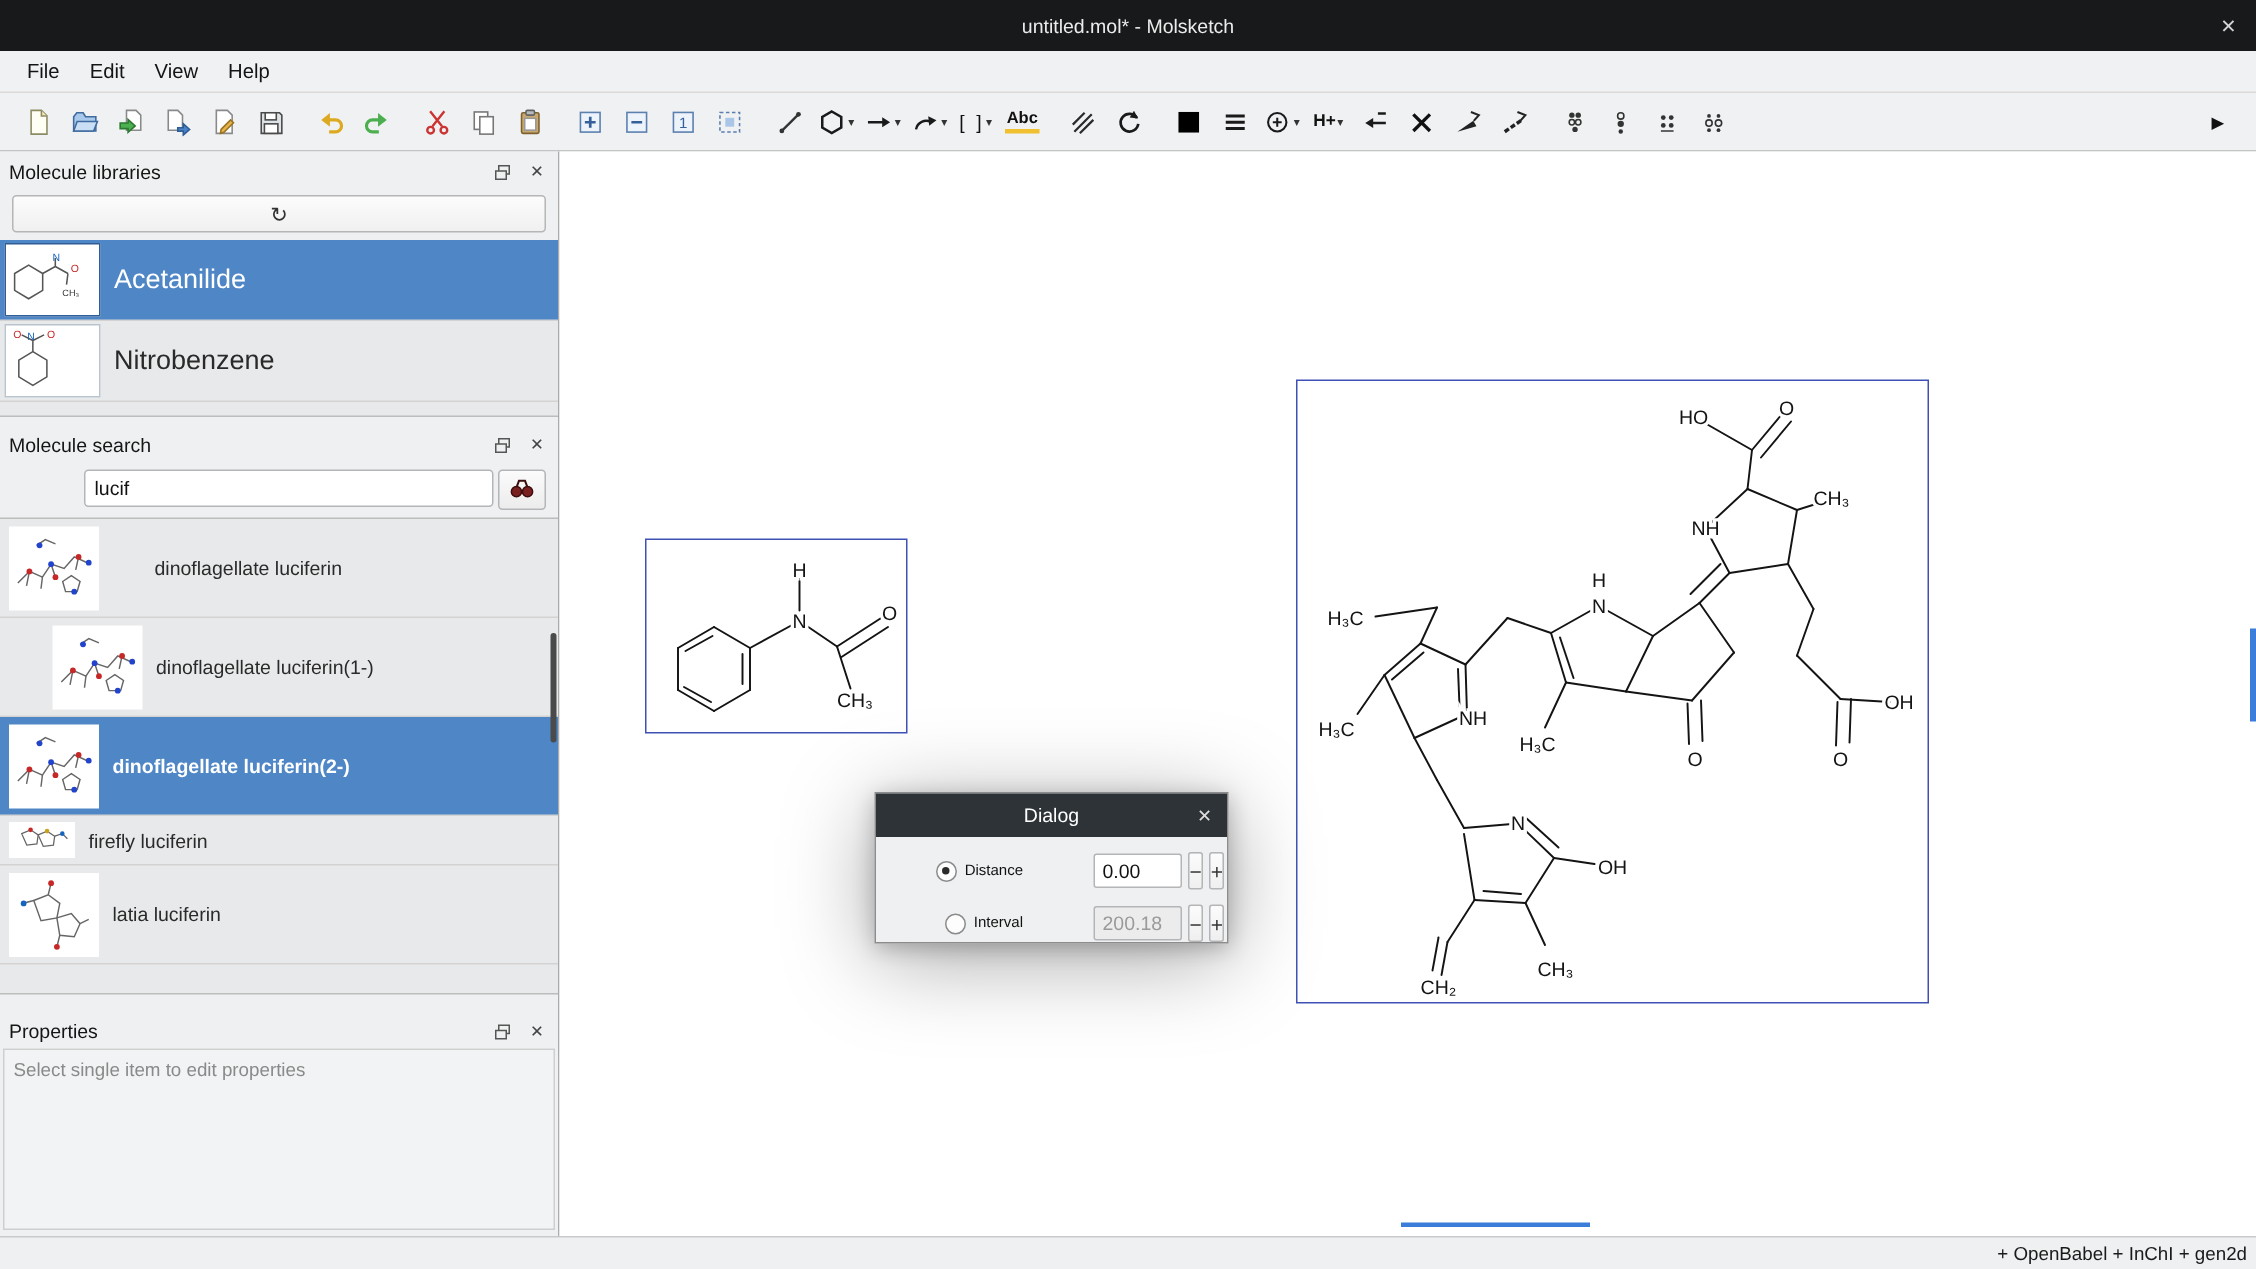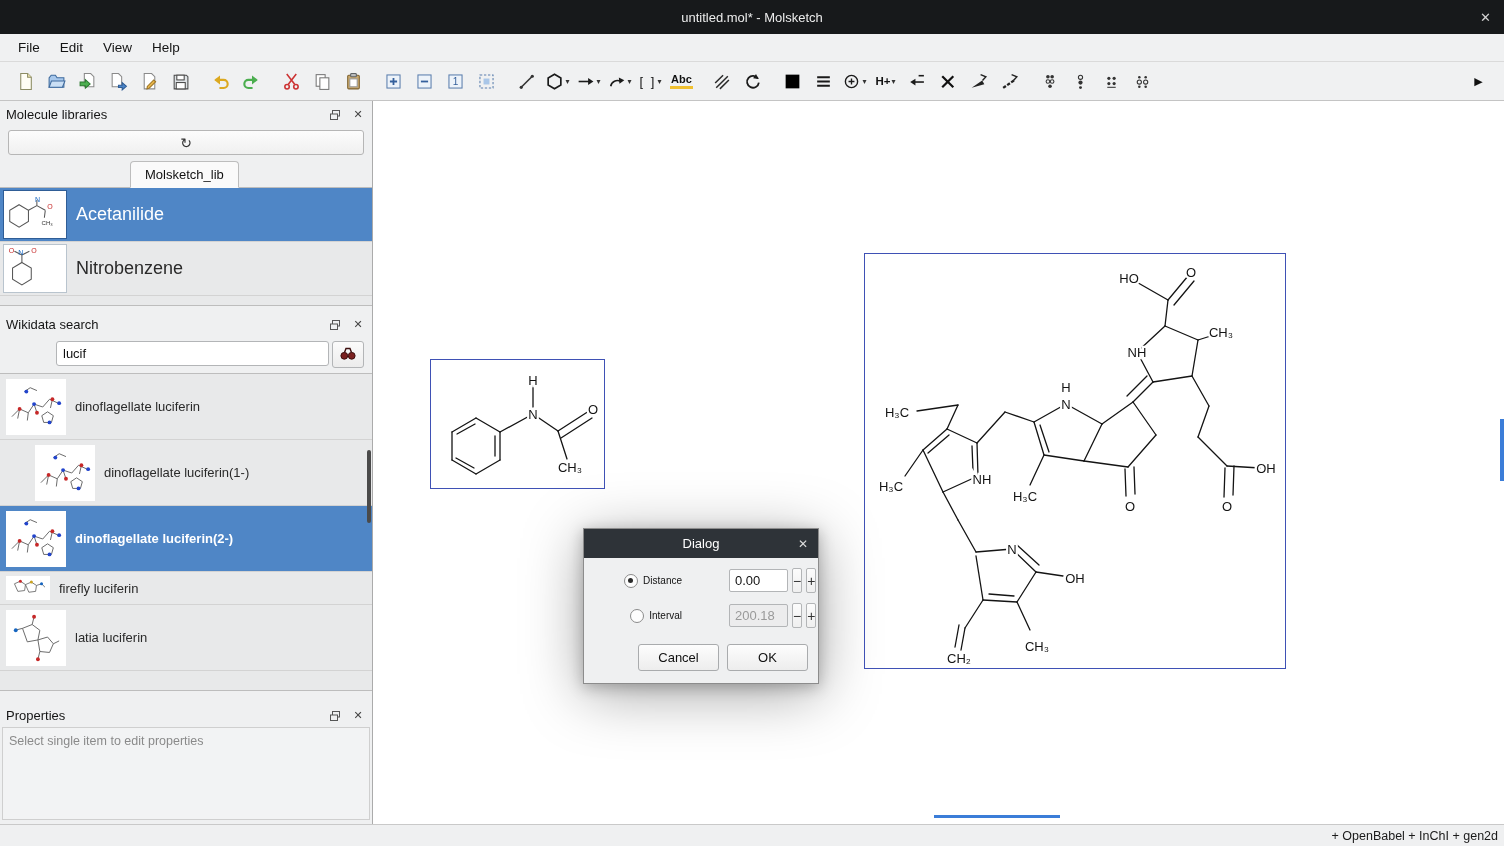--- a/index.html
+++ b/index.html
@@ -394,23 +394,20 @@
         <span class="ptitle">Molecule libraries</span>
         <span class="picon">
             <svg width="12" height="12" viewBox="0 0 12 12">
               <rect x="3.5" y="1.5" width="7" height="5.5" fill="none" stroke="#555"></rect>
               <rect x="1.5" y="5" width="7" height="5.5" fill="#eff0f1" stroke="#555"></rect>
             </svg>
           </span>
         <span class="picon">✕</span>
       </div>
       <button class="refresh-btn">↻</button>
-      <div class="tabbar">
-        <span class="tab">Molsketch_lib</span>
-      </div>
       <div class="liblist" id="liblist">
           <div class="librow sel">
             <span class="thumbbox">
               <svg width="58" height="44" viewBox="0 0 62 46">
                 <g stroke="#555" fill="none" stroke-width="1.1">
                   <polygon points="14,12 24,18 24,30 14,36 4,30 4,18"></polygon>
                   <path d="M24 18l9-5M33 13l9 5M33 13V7M42 18l-1 8"></path>
                 </g>
                 <text x="31" y="9" font-size="7.5" fill="#1565c0">N</text>
                 <text x="44" y="17" font-size="7.5" fill="#c62828">O</text>
@@ -431,41 +428,41 @@
                 <text x="3" y="6" font-size="7.5" fill="#c62828">O</text>
               </svg>
             </span>
             <span class="lbl">Nitrobenzene</span>
           </div>
         </div>
 
       <div class="gap8"></div>
 
       <div class="phead">
-        <span class="ptitle">Wikidata search</span>
+        <span class="ptitle">Molecule search</span>
         <span class="picon">
             <svg width="12" height="12" viewBox="0 0 12 12">
               <rect x="3.5" y="1.5" width="7" height="5.5" fill="none" stroke="#555"></rect>
               <rect x="1.5" y="5" width="7" height="5.5" fill="#eff0f1" stroke="#555"></rect>
             </svg>
           </span>
         <span class="picon">✕</span>
       </div>
       <div class="searchrow">
         <input class="searchinput" value="lucif" style="">
         <button class="searchbtn">
             <span><svg width="18" height="16" viewBox="0 0 18 16">
                 <circle cx="5.3" cy="10.8" r="3.4" fill="#7a2020" stroke="#3d0e0e"></circle>
                 <circle cx="12.7" cy="10.8" r="3.4" fill="#7a2020" stroke="#3d0e0e"></circle>
                 <path d="M5.5 7.5L7 3.5h4l1.5 4" fill="none" stroke="#3d0e0e" stroke-width="1.4"></path>
               </svg></span>
           </button>
       </div>
       <div class="wikilist" id="wikilist">
-          <div class="wrow" style="height: 66px;">
+          <div class="wrow" style="height: 66px; gap: 28px;">
             <span class="wthumb" style="width: 60px; height: 56px;">
               <svg width="58" height="54" viewBox="0 0 60 56">
                 <g stroke="#666" stroke-width="1" fill="none">
                   <path d="M5 38l8-8 9 4 6-9 9 3 7-8 9 4"></path>
                   <path d="M13 30l-2 10M28 25l3 9M47 20l-2 9M22 34l-1 8M18 12l6-4 7 3"></path>
                   <path d="M36 37l6-4 6 4-2 7h-8z"></path>
                 </g>
                 <circle cx="13" cy="30" r="2" fill="#c62828"></circle>
                 <circle cx="47" cy="20" r="2" fill="#c62828"></circle>
                 <circle cx="31" cy="34" r="2" fill="#c62828"></circle>
@@ -584,24 +581,20 @@
         </div>
         <div class="drow">
           <span class="dgroup">
             <span class="radio" id="radio-interval"></span>
             <span class="dlbl">Interval</span>
           </span>
           <span class="dfield dis">200.18</span>
           <button class="dbtn-sq">−</button>
           <button class="dbtn-sq">+</button>
         </div>
-        <div class="dactions">
-          <button class="dbtn">Cancel</button>
-          <button class="dbtn">OK</button>
-        </div>
       </div>
 
       <div class="hscroll" id="canvas-hscroll" style="left: 561px; top: 714px; width: 126px;"></div>
       <div class="cvscroll" id="canvas-vscroll" style="top: 318px; height: 62px;"></div>
 
     <div class="molbox" style="left: 57px; top: 258px; width: 173px; height: 128px;">
           <svg width="173" height="128">
             <line x1="45" y1="58" x2="69" y2="72" stroke="#141414" stroke-width="1.3" stroke-linecap="round"></line>
             <line x1="69" y1="72" x2="69" y2="100" stroke="#141414" stroke-width="1.3" stroke-linecap="round"></line>
             <line x1="69" y1="100" x2="45" y2="114" stroke="#141414" stroke-width="1.3" stroke-linecap="round"></line>

